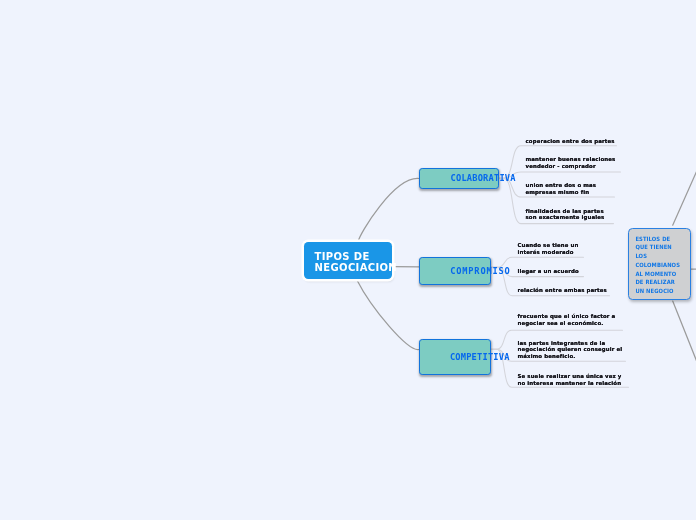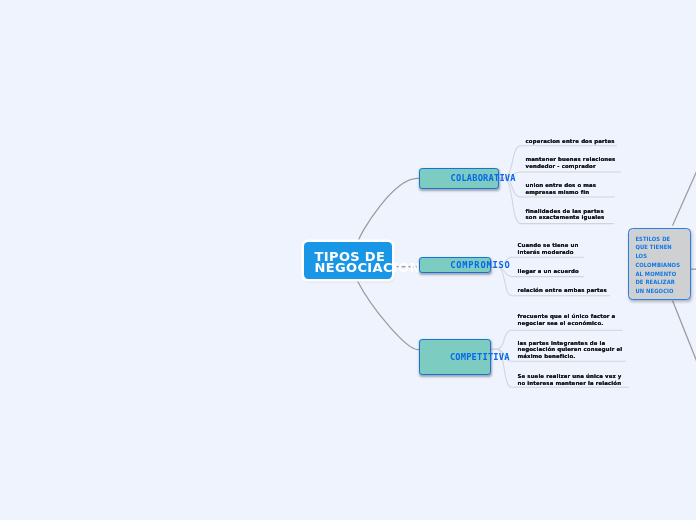--- a/index.html
+++ b/index.html
@@ -9,21 +9,21 @@
     background:#eff3fd;
     font-family:"DejaVu Sans",sans-serif;
     -webkit-font-smoothing:antialiased;
   }
   #canvas{position:relative;width:696px;height:520px;}
   svg.links{position:absolute;left:0;top:0;width:696px;height:520px;pointer-events:none;}
   .node{position:absolute;box-sizing:border-box;}
 
   .root{
     background:#1a96e7;border-radius:4.2px;color:#ffffff;
-    font-family:"DejaVu Sans",sans-serif;font-weight:bold;font-size:13px;
+    font-family:"DejaVu Sans",sans-serif;font-weight:bold;font-size:10px;
     letter-spacing:0.35px;line-height:10.75px;
     padding:9.9px 0 0 10.6px;
     transform:translateZ(0);
     box-shadow:0 0 0 2.5px #ffffff, 1px 2px 3px rgba(0,0,0,0.22);
   }
   .branch{
     background:#7dccc2;border:1.55px solid #1173dc;border-radius:3.2px;color:#0668ed;
     font-family:"DejaVu Sans Mono",monospace;font-weight:bold;font-size:8.7px;
     letter-spacing:0.2px;text-indent:0.2px;line-height:1;
     display:flex;align-items:center;justify-content:center;
@@ -70,21 +70,21 @@
       <path d="M 491.2 349.3 L 496.5 349.3 C 505.8 349.3 502.5 361.2 511.5 361.2 L 625.5 361.2" fill="none" stroke="#d3d4da" stroke-width="1.05" stroke-linecap="round"></path>
       <path d="M 491.2 349.3 L 496.5 349.3 C 505.8 349.3 502.5 387.2 511.5 387.2 L 628.5 387.2" fill="none" stroke="#d3d4da" stroke-width="1.05" stroke-linecap="round"></path>
     </svg>
 
   <div class="node root" style="left:304px;top:242px;width:88px;height:37px;">
     <div>TIPOS DE</div>
     <div>NEGOCIACION</div>
   </div>
 
   <div class="node branch" style="left:419px;top:168px;width:80px;height:21px;">COLABORATIVA</div>
-  <div class="node branch" style="left:419px;top:257px;width:72px;height:16px;letter-spacing:0.8px;text-indent:2.8px;">COMPROMISO</div>
+  <div class="node branch" style="left:419px;top:257px;width:72px;height:28px;letter-spacing:0.8px;text-indent:2.8px;">COMPROMISO</div>
   <div class="node branch" style="left:419px;top:339px;width:72px;height:36px;text-indent:1.5px;">COMPETITIVA</div>
 
   <div class="node greybox" style="left:627.8px;top:227.8px;width:62.8px;height:72.3px;">
     <div>ESTILOS DE</div>
     <div>QUE TIENEN</div>
     <div>LOS</div>
     <div>COLOMBIANOS</div>
     <div>AL MOMENTO</div>
     <div>DE REALIZAR</div>
     <div>UN NEGOCIO</div>

